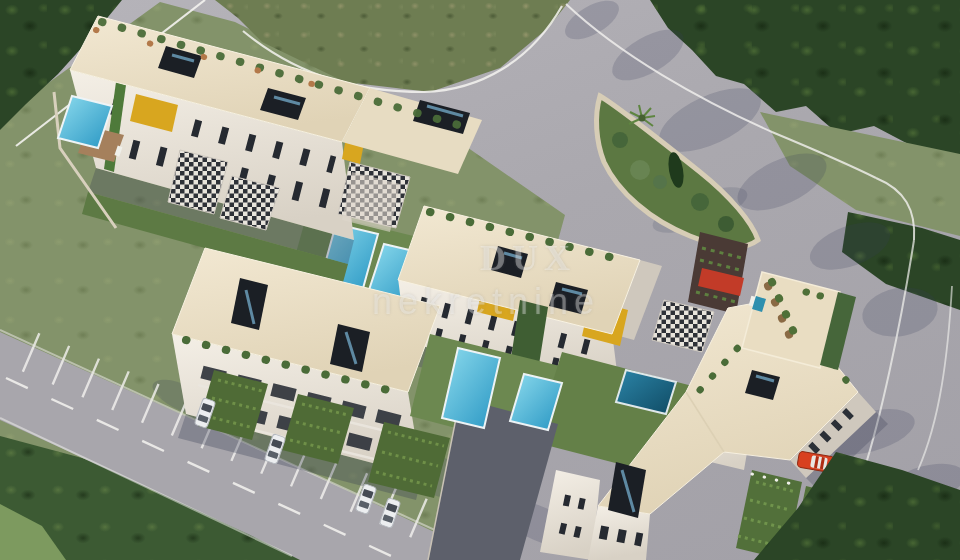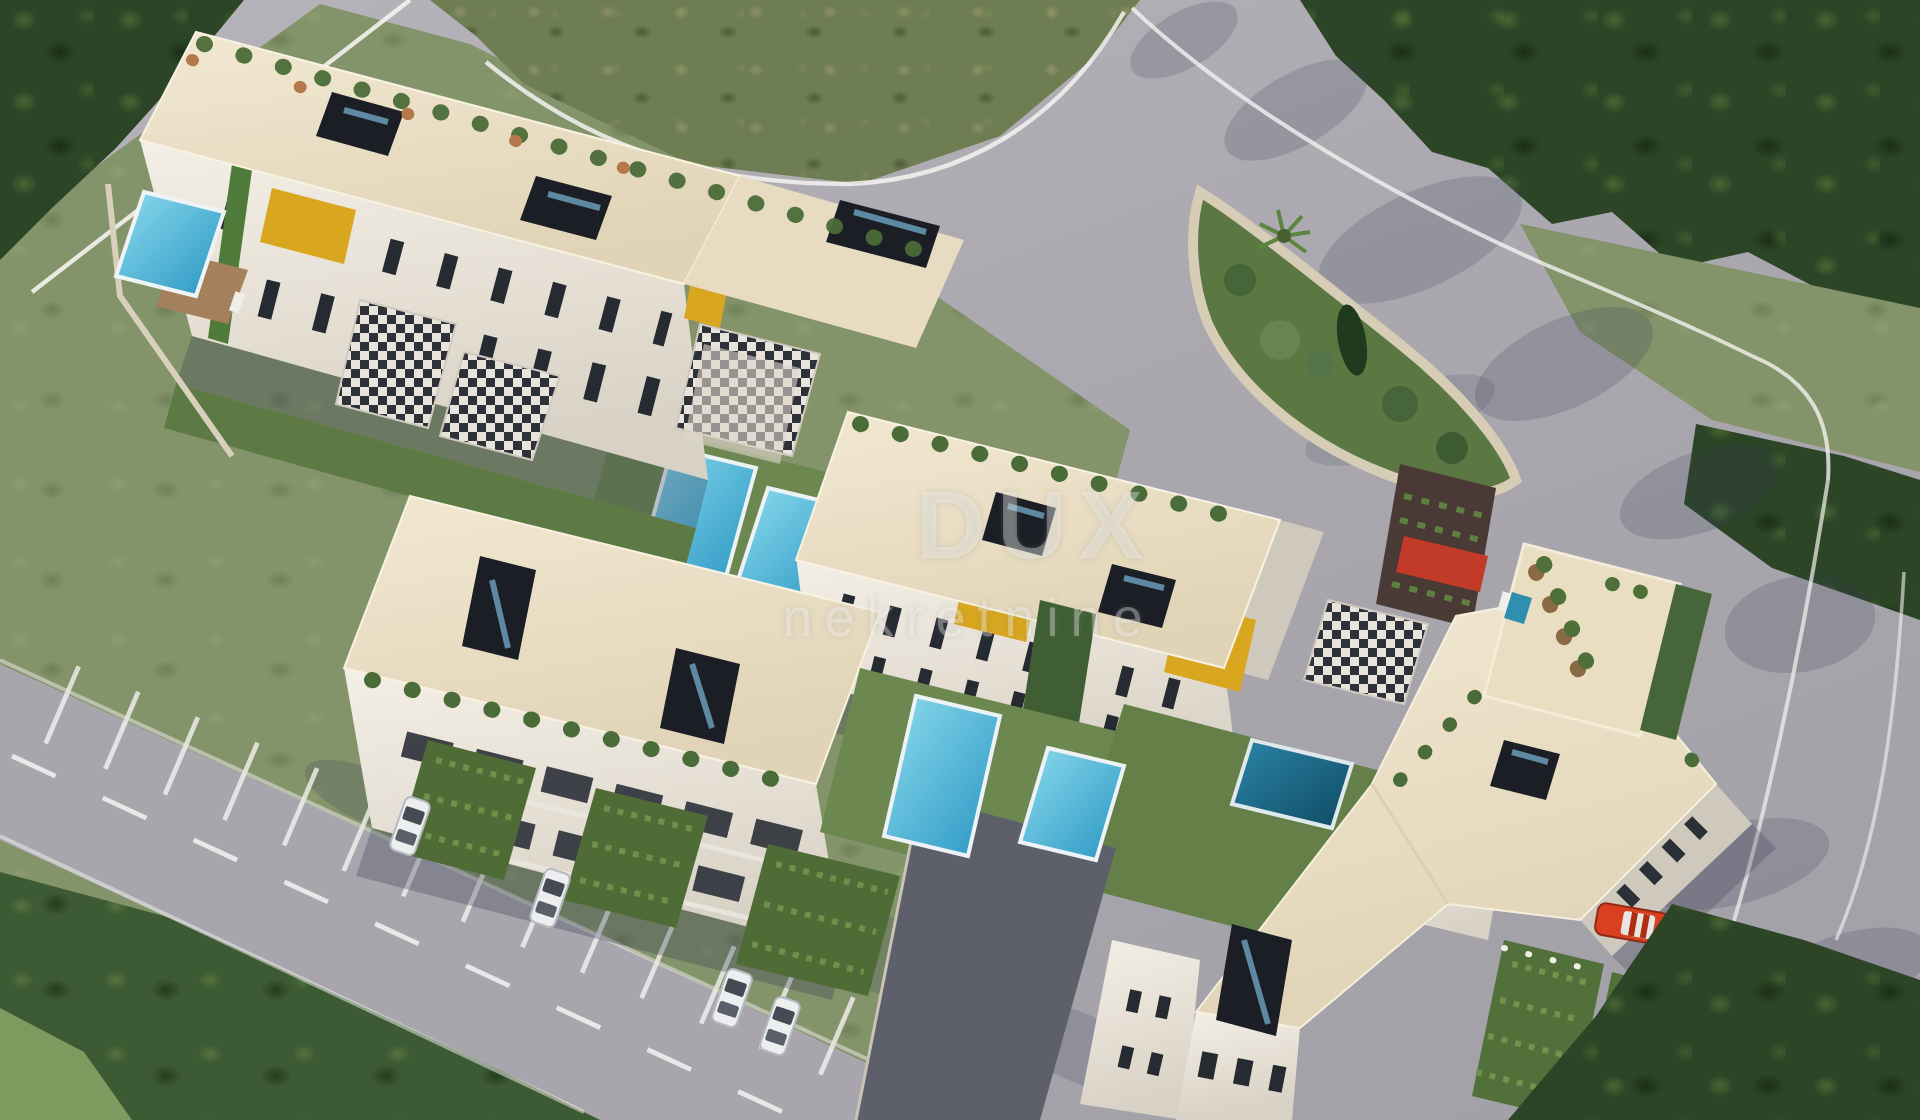--- a/index.html
+++ b/index.html
@@ -34,22 +34,22 @@
   .z-trees-tl{clip-path:polygon(0px 0px,122px 0px,94px 34px,58px 74px,26px 104px,0px 130px);}
   .z-trees-tr{clip-path:polygon(650px 0px,960px 0px,960px 156px,912px 146px,874px 126px,838px 134px,806px 106px,776px 112px,744px 84px,716px 76px,692px 50px,668px 28px);}
   .z-grass-right{clip-path:polygon(760px 112px,884px 138px,960px 154px,960px 236px,856px 210px,790px 166px);}
   .z-trees-cr{clip-path:polygon(848px 212px,922px 228px,960px 240px,960px 310px,886px 284px,842px 252px);}
   .z-shrubs-bl{clip-path:polygon(0px 436px,82px 458px,184px 494px,302px 540px,336px 560px,0px 560px);}
   .z-grass-corner{clip-path:polygon(0px 504px,42px 526px,66px 560px,0px 560px);}
   .z-trees-br{clip-path:polygon(836px 452px,902px 470px,960px 490px,960px 560px,754px 560px,798px 508px);}
   
   #watermark{position:absolute;left:372px;top:240px;z-index:10;color:rgba(255,255,255,.33);
     text-shadow:0 0 3px rgba(130,130,130,.25);pointer-events:none;}
-  .wm-brand{font-weight:bold;font-size:48px;line-height:1;letter-spacing:6px;margin-left:86px;}
-  .wm-sub{font-weight:400;font-size:27px;line-height:1;letter-spacing:6px;margin-top:8px;text-align:right;}
+  .wm-brand{font-weight:bold;font-size:36px;line-height:1;letter-spacing:6px;margin-left:108px;font-family:Liberation Serif, serif;}
+  .wm-sub{font-weight:400;font-size:36px;line-height:1;letter-spacing:6px;margin-top:8px;text-align:right;}
 </style>
 </head>
 <body>
 
 <div id="scene">
 
   <div class="layer grass z-grass-left"></div>
   <div class="layer field z-field-top"></div>
   <div class="layer trees z-trees-tl"></div>
   <div class="layer trees z-trees-tr"></div>

